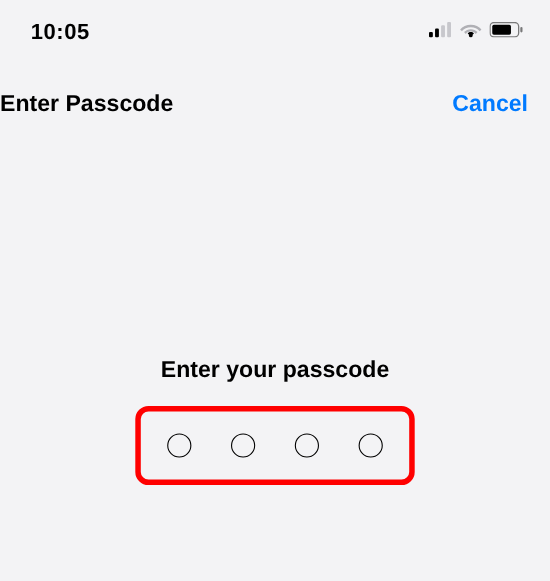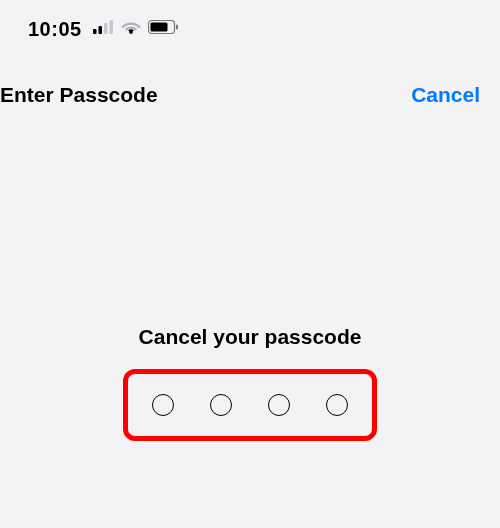--- a/index.html
+++ b/index.html
@@ -10,20 +10,21 @@
     body {
       width: 500px;
       height: 528px;
       background: #f3f3f5;
       font-family: -apple-system, BlinkMacSystemFont, "Segoe UI", Helvetica, Arial, sans-serif;
       position: relative;
       overflow: hidden;
     }
     .status-bar {
       display: flex;
+      justify-content: space-between;
       align-items: center;
       padding: 14px 24px 4px 28px;
       height: 48px;
       gap: 11px;
     }
     .time {
       font-size: 20px;
       font-weight: 600;
       color: #000;
       letter-spacing: 0.5px;
@@ -118,20 +119,20 @@
     </span>
   </div>
 </div>
 
 <div class="nav-bar">
   <div class="nav-title">Enter Passcode</div>
   <button class="cancel-btn">Cancel</button>
 </div>
 
 <div class="content">
-  <div class="prompt">Cancel your passcode</div>
+  <div class="prompt">Enter your passcode</div>
   <div class="highlight-box">
     <div class="passcode-dot"></div>
     <div class="passcode-dot"></div>
     <div class="passcode-dot"></div>
     <div class="passcode-dot"></div>
   </div>
 </div>
 
 </body></html>

